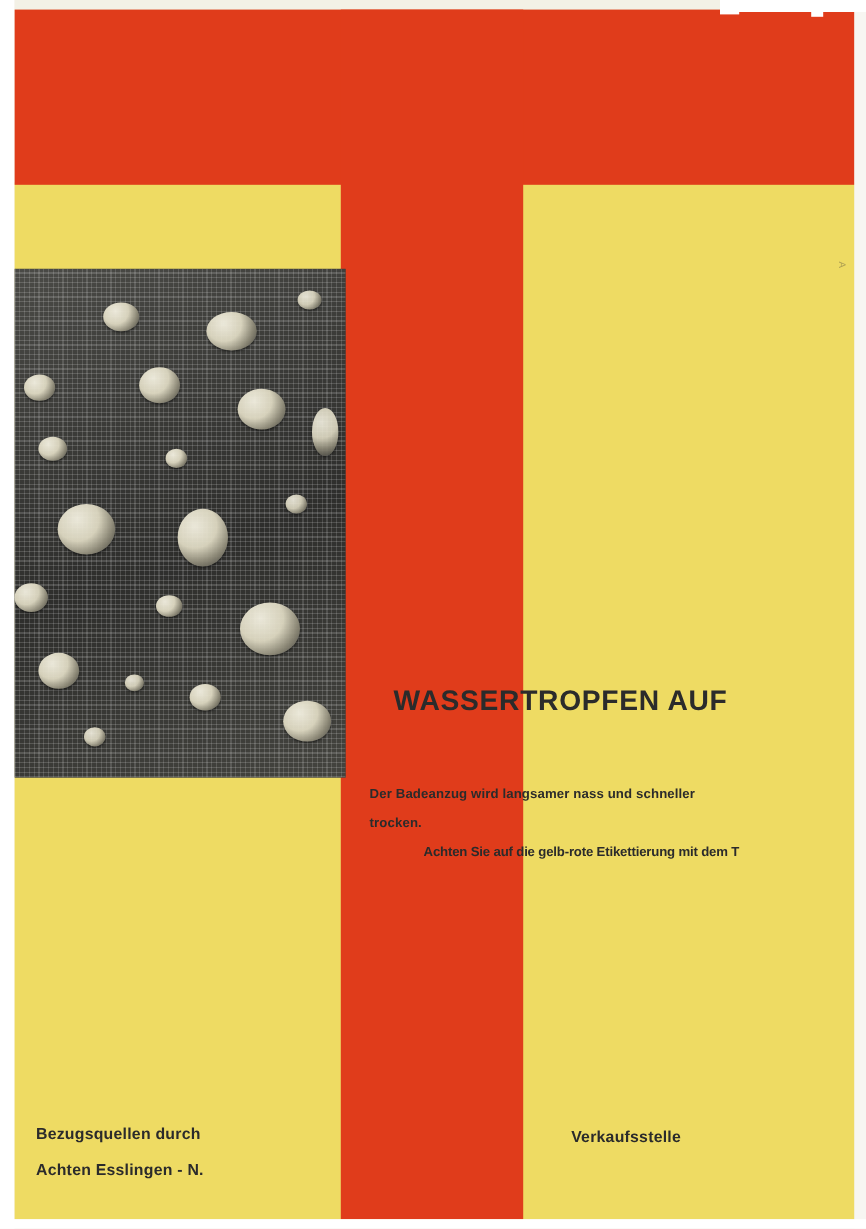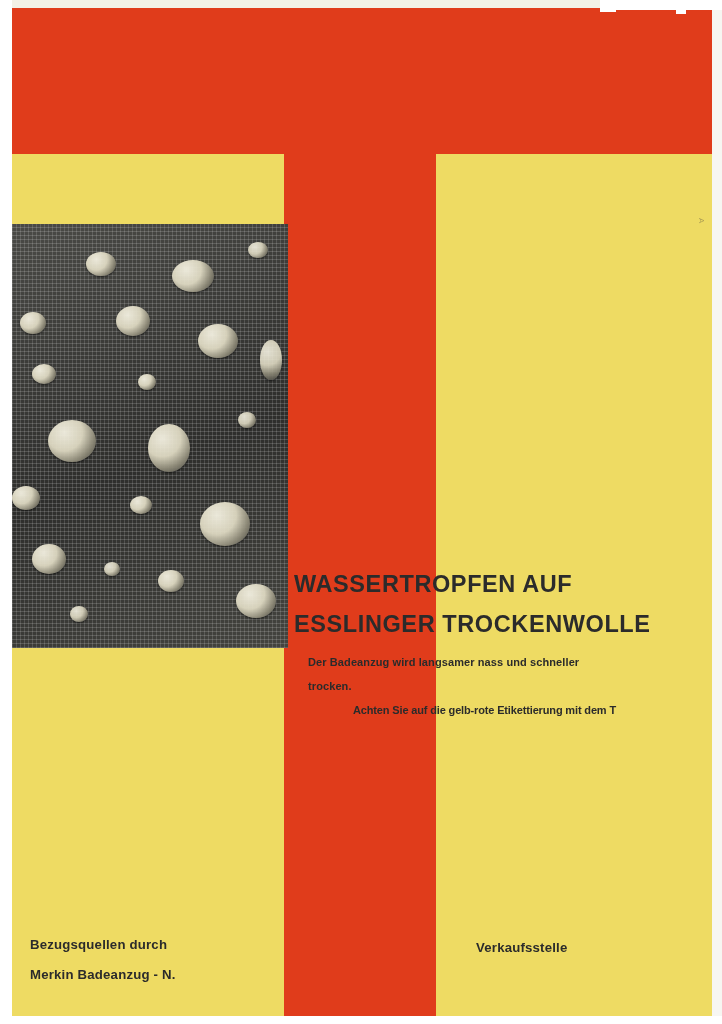--- a/index.html
+++ b/index.html
@@ -85,21 +85,21 @@
     background:
       radial-gradient(circle at 34% 30%, #f4f1e2 0%, #ded9c2 42%, #8e8a78 70%, #3c3c38 100%);
     box-shadow: 0 1px 2px rgba(0,0,0,0.55);
     opacity: 0.95;
   }
   .drop.small { opacity: 0.9; }
 
   
   .headline {
     position: absolute;
-    left: 294px;
+    left: 328px;
     top: 564px;
     width: 392px;
     color: #2b2b2b;
     font-size: 23.5px;
     font-weight: bold;
     letter-spacing: 0.6px;
     line-height: 1.72;
   }
   .headline .line { display: block; white-space: nowrap; }
 
@@ -221,32 +221,31 @@
     <div class="drop" style="left:188px; top:278px; width:50px; height:44px;"></div>
     <div class="drop" style="left:20px;  top:320px; width:34px; height:30px;"></div>
     <div class="drop small" style="left:92px;  top:338px; width:16px; height:14px;"></div>
     <div class="drop" style="left:146px; top:346px; width:26px; height:22px;"></div>
     <div class="drop" style="left:224px; top:360px; width:40px; height:34px;"></div>
     <div class="drop small" style="left:58px;  top:382px; width:18px; height:16px;"></div>
   </div>
 
   <div class="headline">
     <span class="line">WASSERTROPFEN AUF</span>
-    <span class="line">ESSLINGER TROCKENWOLLE</span>
   </div>
 
   <div class="subtext">
     <span class="line">Der Badeanzug wird langsamer nass und schneller</span>
     <span class="line">trocken.</span>
     <span class="line tight">Achten Sie auf die gelb-rote Etikettierung mit dem T</span>
   </div>
 
   <div class="footer-left">
     <span class="line">Bezugsquellen durch</span>
-    <span class="line">Merkin  Badeanzug - N.</span>
+    <span class="line">Achten  Esslingen - N.</span>
   </div>
 
   <div class="footer-right">Verkaufsstelle</div>
 
   <div class="faint-mark">A</div>
 
   <div class="edge-left"></div>
   <div class="edge-right"></div>
   <div class="edge-top-right"></div>
   <div class="edge-bottom"></div>

